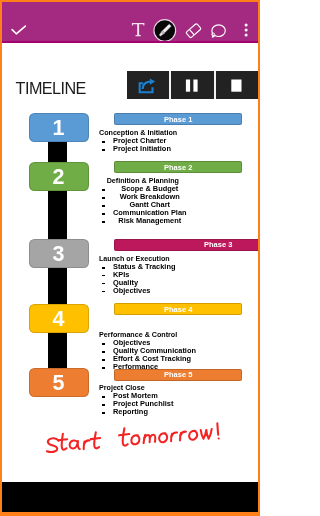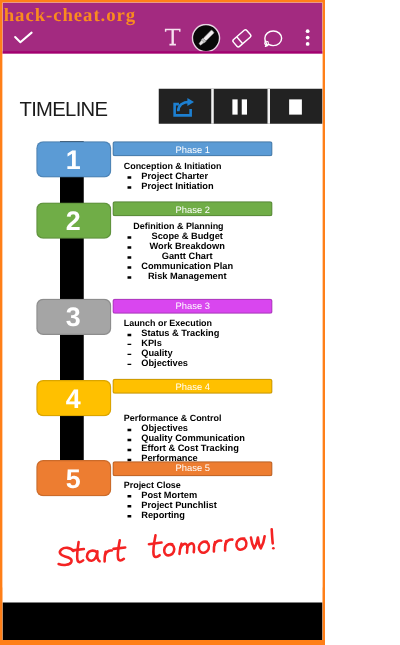--- a/index.html
+++ b/index.html
@@ -25,24 +25,24 @@
   #mediabar{position:absolute;left:125px;top:69px;width:130.5px;height:28px;background:#222;}
   .mediaseg{position:absolute;top:0;height:28px;}
   .mediadiv{position:absolute;top:0;width:1.5px;height:28px;background:#f2f2f2;}
 
   
   #spine{position:absolute;left:45.5px;top:70px;width:19px;height:283px;background:#000;}
   .numbox{position:absolute;left:26.5px;width:60px;height:29px;border-radius:5.5px;
      border:0.8px solid rgba(0,0,0,0.14);box-sizing:border-box;
      display:flex;align-items:center;justify-content:center;
      color:#fff;font-size:21.5px;font-weight:bold;padding-top:2.6px;}
-  .phasebar{position:absolute;left:88px;width:126.4px;height:10px;border-radius:2px;
+  .phasebar{position:absolute;left:112px;width:126.4px;height:10px;border-radius:2px;
      border:0.8px solid rgba(0,0,0,0.18);
      display:flex;align-items:center;justify-content:center;
-     color:#fff;font-size:7.5px;font-weight:normal;}
+     color:#fff;font-size:7.5px;font-weight:bold;}
   .block{position:absolute;left:97px;}
   .bhead{font-size:7.15px;font-weight:bold;color:#000;line-height:8px;white-space:nowrap;}
   .bitem{font-size:7.4px;color:#000;line-height:7.9px;white-space:nowrap;position:relative;padding-left:14px;font-weight:bold;}
   .bitem::before{content:"";position:absolute;left:3.2px;top:4.1px;width:2.6px;height:1.7px;background:#000;}
 
   
   #hand{position:absolute;left:38.5px;top:377px;}
 
   
   #navbar{position:absolute;left:0;top:480px;width:255.5px;height:30px;background:#000;}
@@ -112,21 +112,21 @@
           <div class="phasebar" style="top: 118px; background: rgb(112, 173, 71); text-align: right;">Phase 2</div>
           <div class="numbox" style="top: 118.5px; background: rgb(112, 173, 71);">2</div>
           <div class="block" style="top: 134.3px; text-align: center;">
             <div class="bhead">Definition &amp; Planning</div>
             <div class="bitem">Scope &amp; Budget</div>
             <div class="bitem">Work Breakdown</div>
             <div class="bitem">Gantt Chart</div>
             <div class="bitem">Communication Plan</div>
             <div class="bitem">Risk Management</div>
           </div>
-          <div class="phasebar" style="top: 195.5px; background: #d946ef;">Phase 3</div>
+          <div class="phasebar" style="top: 195.5px; background: #be185d; padding-left: 40px;">Phase 3</div>
           <div class="numbox" style="top: 195.5px; background: rgb(165, 165, 165);">3</div>
           <div class="block" style="top: 211.8px;">
             <div class="bhead">Launch or Execution</div>
             <div class="bitem">Status &amp; Tracking</div>
             <div class="bitem">KPIs</div>
             <div class="bitem">Quality</div>
             <div class="bitem">Objectives</div>
           </div>
           <div class="phasebar" style="top: 260px; background: rgb(255, 192, 0);">Phase 4</div>
           <div class="numbox" style="top: 261px; background: rgb(255, 192, 0);">4</div>
@@ -209,15 +209,14 @@
     <div class="mediadiv" style="left:87px;"></div>
     <div class="mediaseg" style="left:88.5px;width:40px;">
       <svg width="40" height="28" viewBox="0 0 40 28">
         <rect x="15.3" y="8.5" width="10.2" height="12.2" fill="#ffffff"></rect>
       </svg>
     </div>
   </div>
 
   <div id="navbar"></div>
 
-  <div id="watermark">hack-cheat.org</div>
  </div>
 </div>
 
 </body></html>

